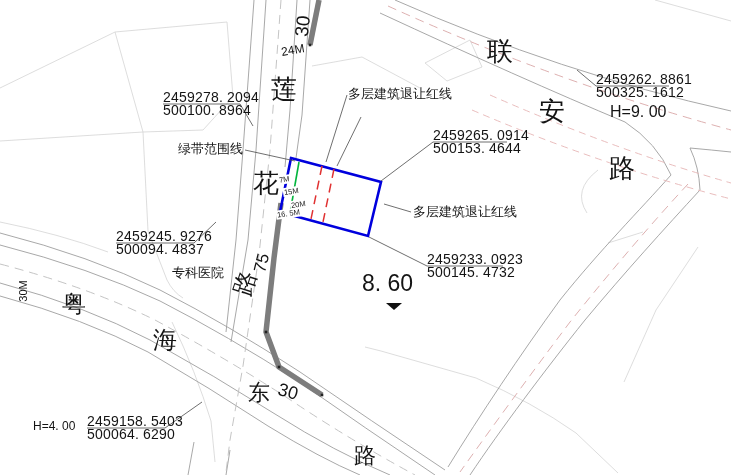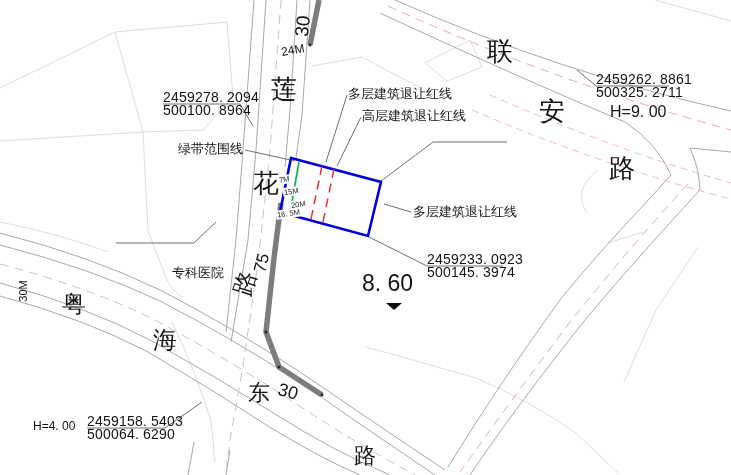--- a/index.html
+++ b/index.html
@@ -120,40 +120,47 @@
       <path d="M411,212 L384,204"></path>
     </g>
 
     <path d="M386,303 L402,303 L394,310 Z" fill="#111"></path>
   </svg>
 
   <div class="lbl coord" style="left:163px;top:91px">
     <div>2459278. 2094</div>
     <div>500100. 8964</div>
   </div>
+  <div class="lbl coord" style="left:433px;top:129px">
+    <div>2459265. 0914</div>
+    <div>500153. 4644</div>
+  </div>
   <div class="lbl coord" style="left:596px;top:73px">
     <div>2459262. 8861</div>
-    <div>500325. 2711</div>
+    <div>500325. 1612</div>
+  </div>
+  <div class="lbl coord" style="left:116px;top:230px">
+    <div>2459245. 9276</div>
+    <div>500094. 4837</div>
   </div>
   <div class="lbl coord" style="left:427px;top:253px">
     <div>2459233. 0923</div>
-    <div>500145. 3974</div>
+    <div>500145. 4732</div>
   </div>
   <div class="lbl coord" style="left:87px;top:415px">
     <div>2459158. 5403</div>
     <div>500064. 6290</div>
   </div>
 
   <div class="lbl" style="left:610px;top:103px;font-size:16px">H=9. 00</div>
   <div class="lbl" style="left:33px;top:420px;font-size:12px">H=4. 00</div>
   <div class="lbl" style="left:362px;top:270px;font-size:23px">8. 60</div>
 
   <div class="lbl ann" style="left:178px;top:141px">绿带范围线</div>
   <div class="lbl ann" style="left:348px;top:86px">多层建筑退让红线</div>
-  <div class="lbl ann" style="left:362px;top:108px">高层建筑退让红线</div>
   <div class="lbl ann" style="left:413px;top:204px">多层建筑退让红线</div>
   <div class="lbl ann" style="left:172px;top:265px">专科医院</div>
 
   <div class="lbl cn26 c" style="left:284px;top:89px">莲</div>
   <div class="lbl cn26 c" style="left:266px;top:183px">花</div>
   <div class="lbl cn24" style="left:245px;top:283px;transform:translate(-50%,-50%) rotate(-72deg)">路</div>
   <div class="lbl" style="left:262px;top:263px;font-size:17px;transform:translate(-50%,-50%) rotate(-76deg)">75</div>
   <div class="lbl" style="left:303px;top:26px;font-size:19px;transform:translate(-50%,-50%) rotate(-84deg)">30</div>
   <div class="lbl" style="left:293px;top:51px;font-size:12px;transform:translate(-50%,-50%) rotate(-10deg)">24M</div>
 

